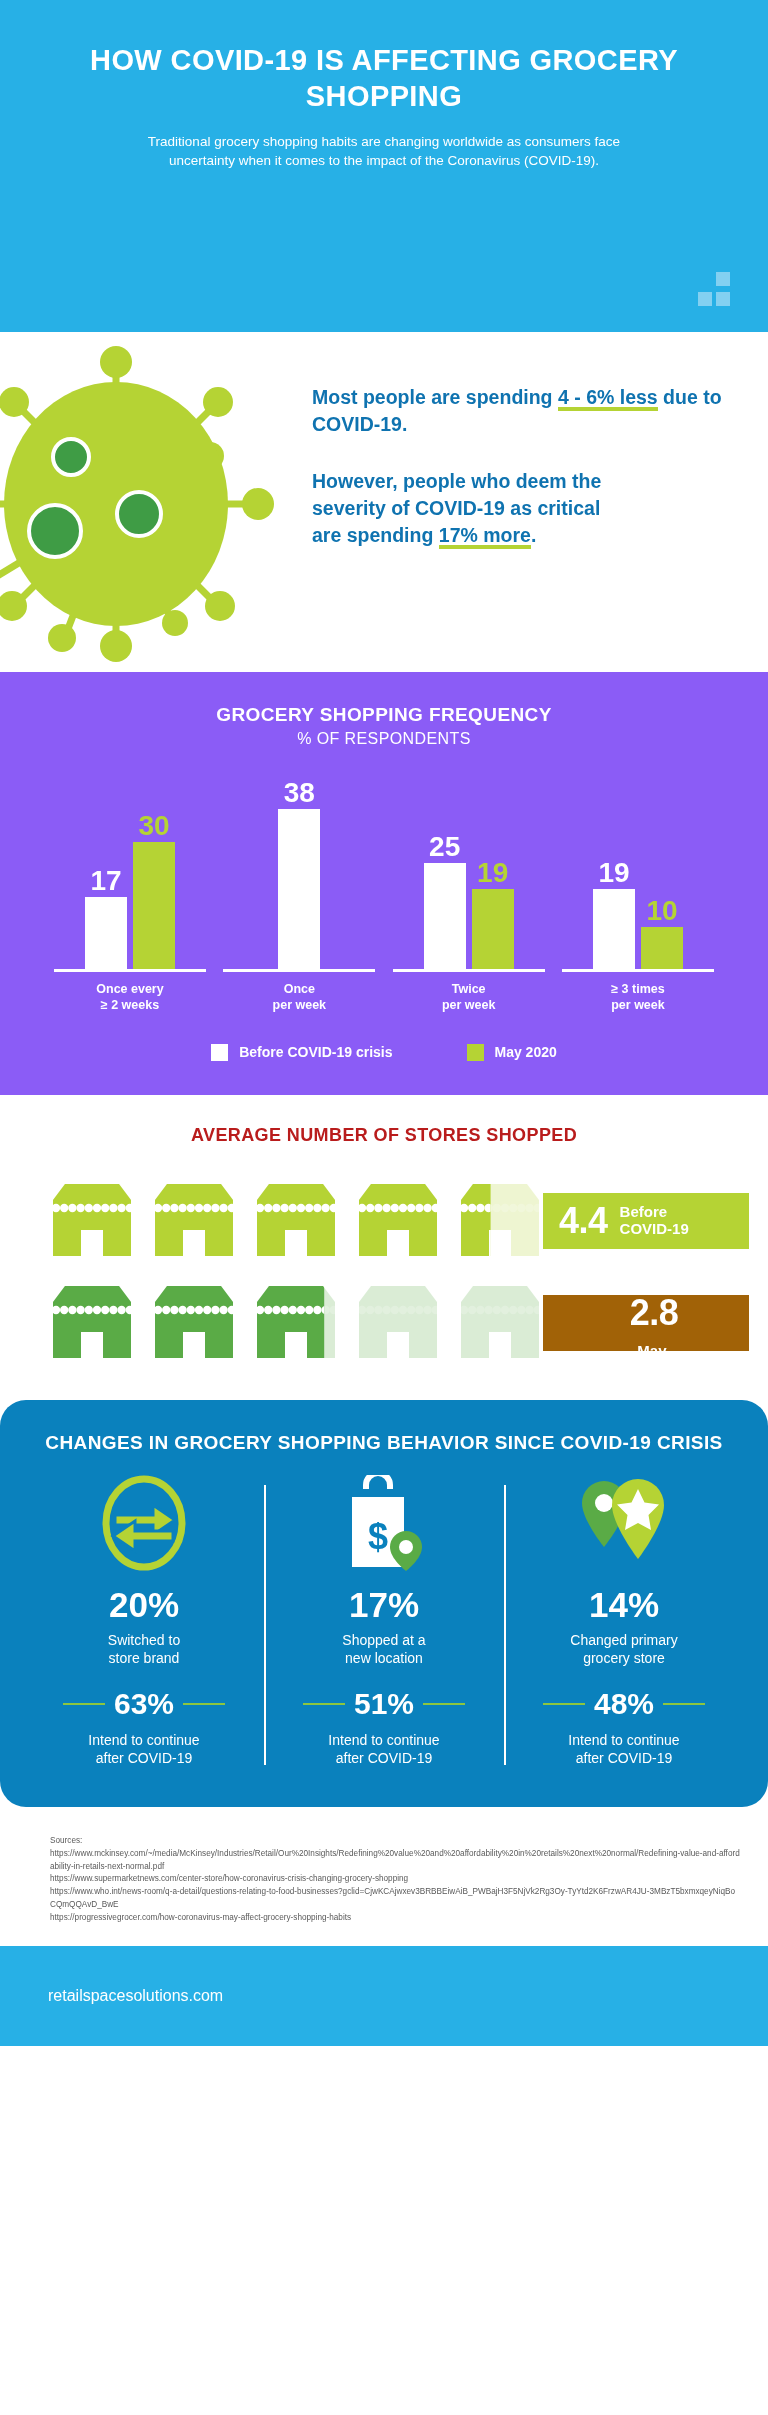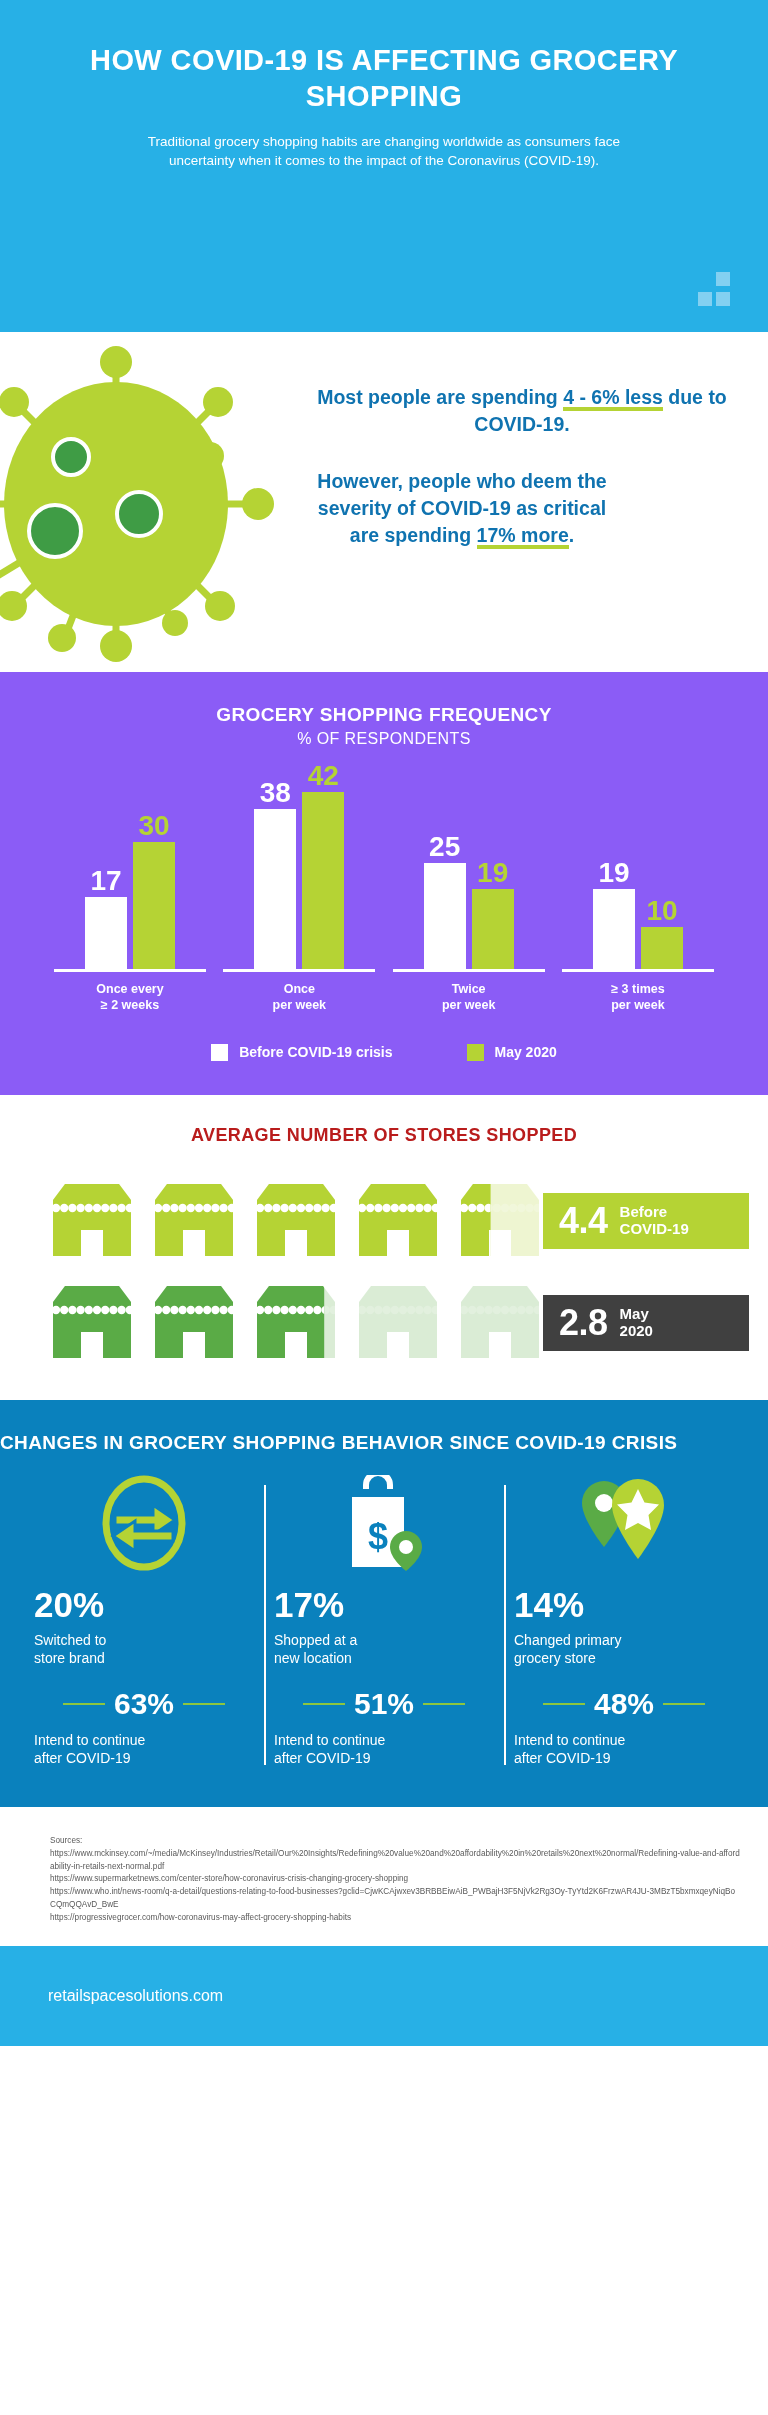--- a/index.html
+++ b/index.html
@@ -50,21 +50,20 @@
   .dq1 { right:0; top:0; }
   .dq2 { right:0; bottom:0; }
   .dq3 { right:18px; bottom:0; }
 
   
   .spend {
     background:#ffffff;
     position:relative;
     height:340px;
     padding:0;
-    text-align:center;
   }
   .virus-wrap {
     position:absolute;
     left:-44px;
     top:12px;
     width:330px;
     height:320px;
   }
   .spend-text {
     position:absolute;
@@ -183,40 +182,42 @@
   .icons { display:flex; gap:8px; width:498px; }
   .badge {
     flex:1;
     display:flex;
     align-items:center;
     gap:12px;
     height:56px;
     padding-left:16px;
   }
   .badge.light { background:#b5d334; }
-  .badge.dark  { background:#404040; }
+  .badge.dark  { background:#a16207;flex-direction:column; }
   .badge .num {
     color:#ffffff;
     font-size:36px;
     font-weight:bold;
     line-height:1;
     letter-spacing:-.5px;
   }
   .badge .cap {
     color:#ffffff;
     font-size:15px;
     font-weight:bold;
     line-height:1.12;
     text-align:left;
   }
 
   
   .behavior {
     background:#0a81bd;
     padding:30px 0 40px 0;
+    text-align:center;
+    border-radius:26px;
   }
   .behavior h2 {
     color:#fff;
     font-size:19px;
     font-weight:bold;
     letter-spacing:.4px;
     line-height:1.32;
     text-transform:uppercase;
   }
   .cols {
@@ -386,23 +387,20 @@
           <div class="cat">
             <div>Once every</div>
             <div>≥ 2 weeks</div>
           </div>
         </div>
         <div class="group">
           <div class="bars">
             <div class="bar before" style="height: 160.444px;">
               <span>38</span>
             </div>
-            <div class="bar may" style="height: 177.333px;">
-              <span>42</span>
-            </div>
           </div>
           <div class="cat">
             <div>Once</div>
             <div>per week</div>
           </div>
         </div>
         <div class="group">
           <div class="bars">
             <div class="bar before" style="height: 105.556px;">
               <span>25</span>

